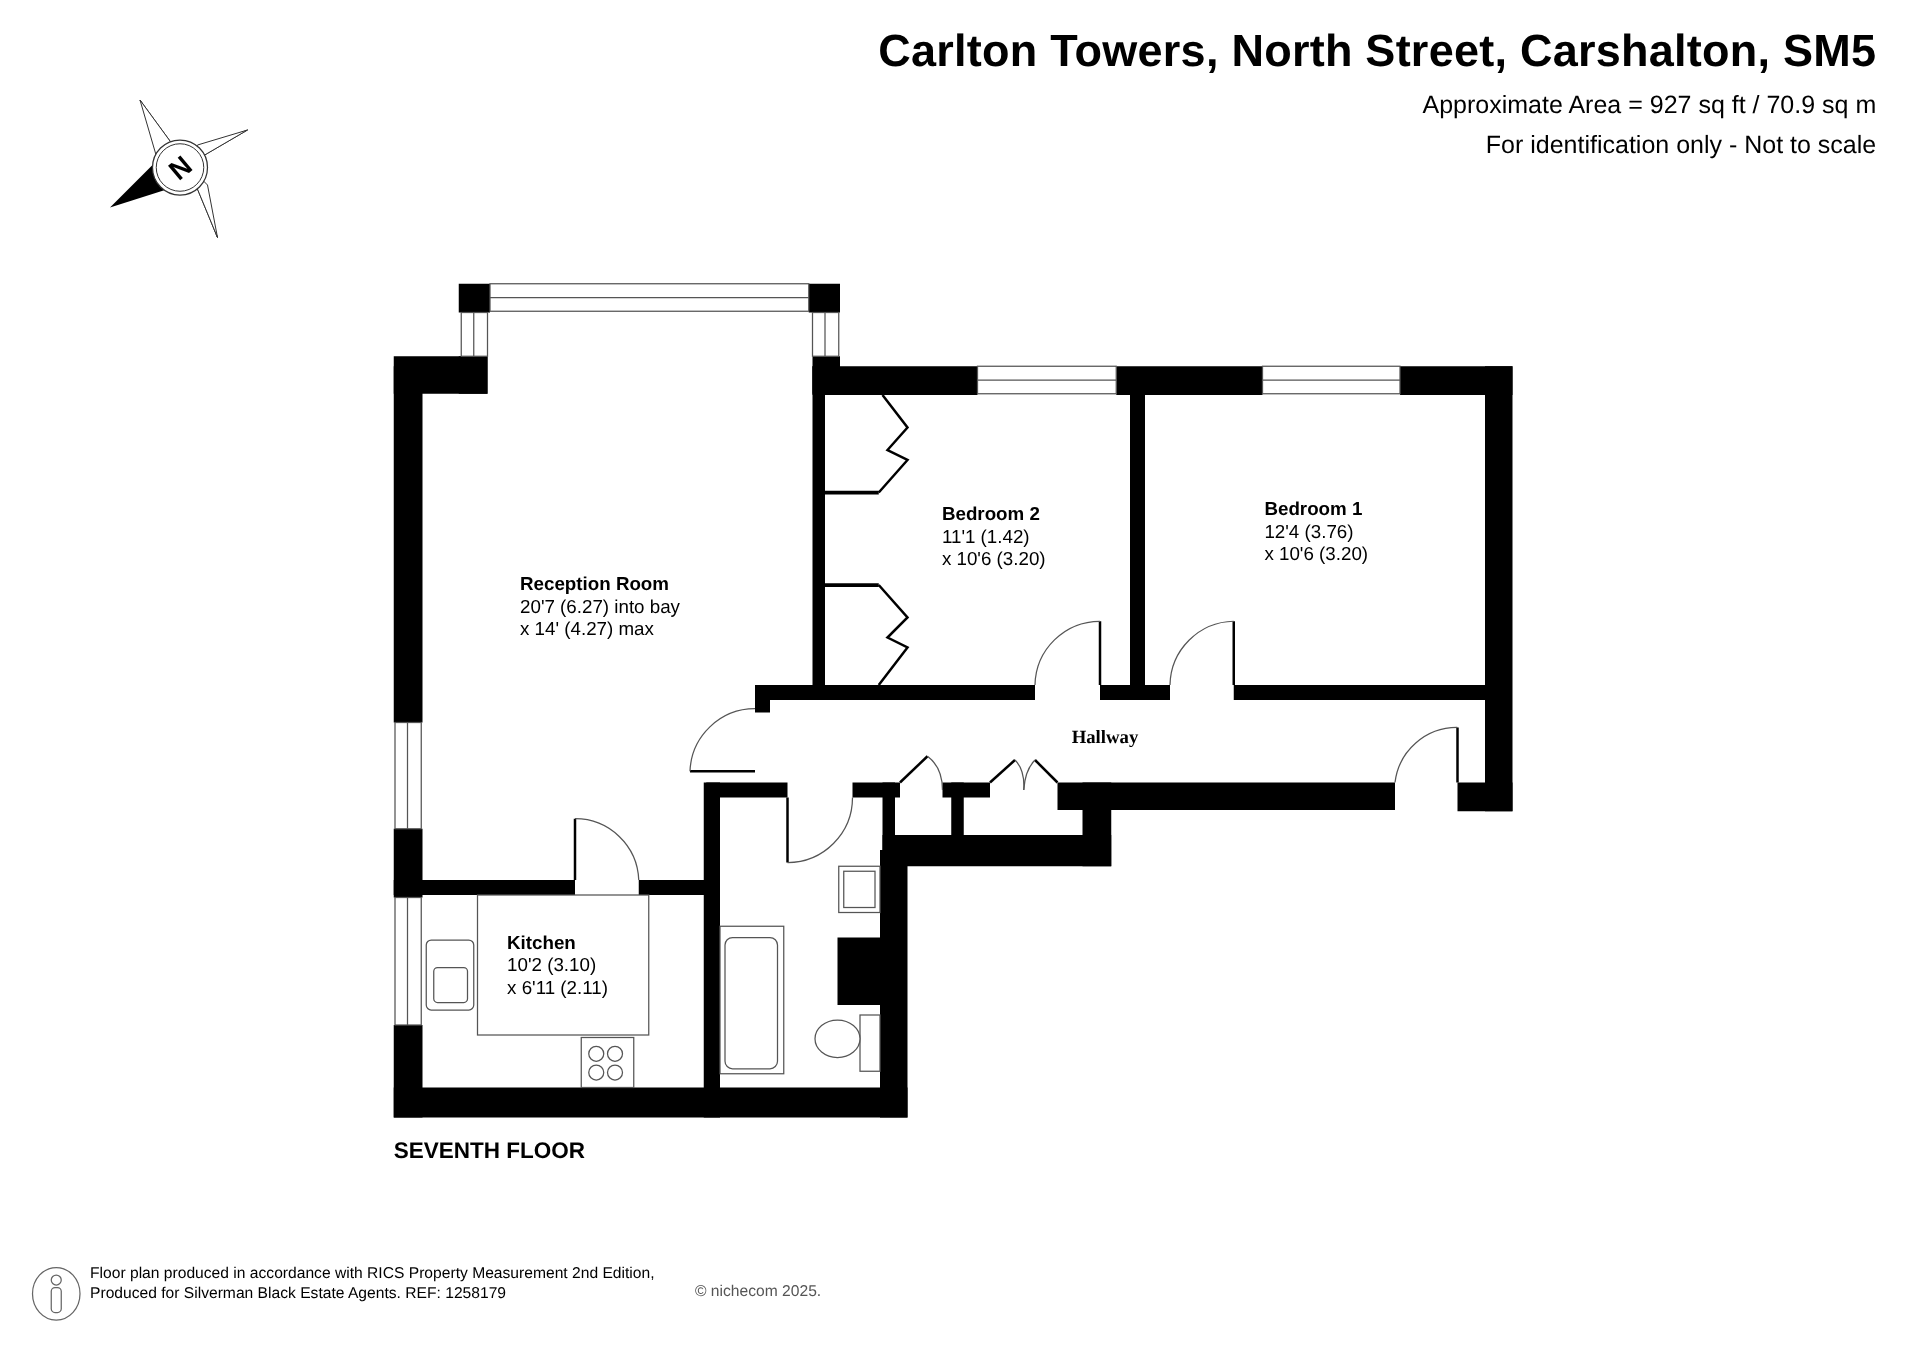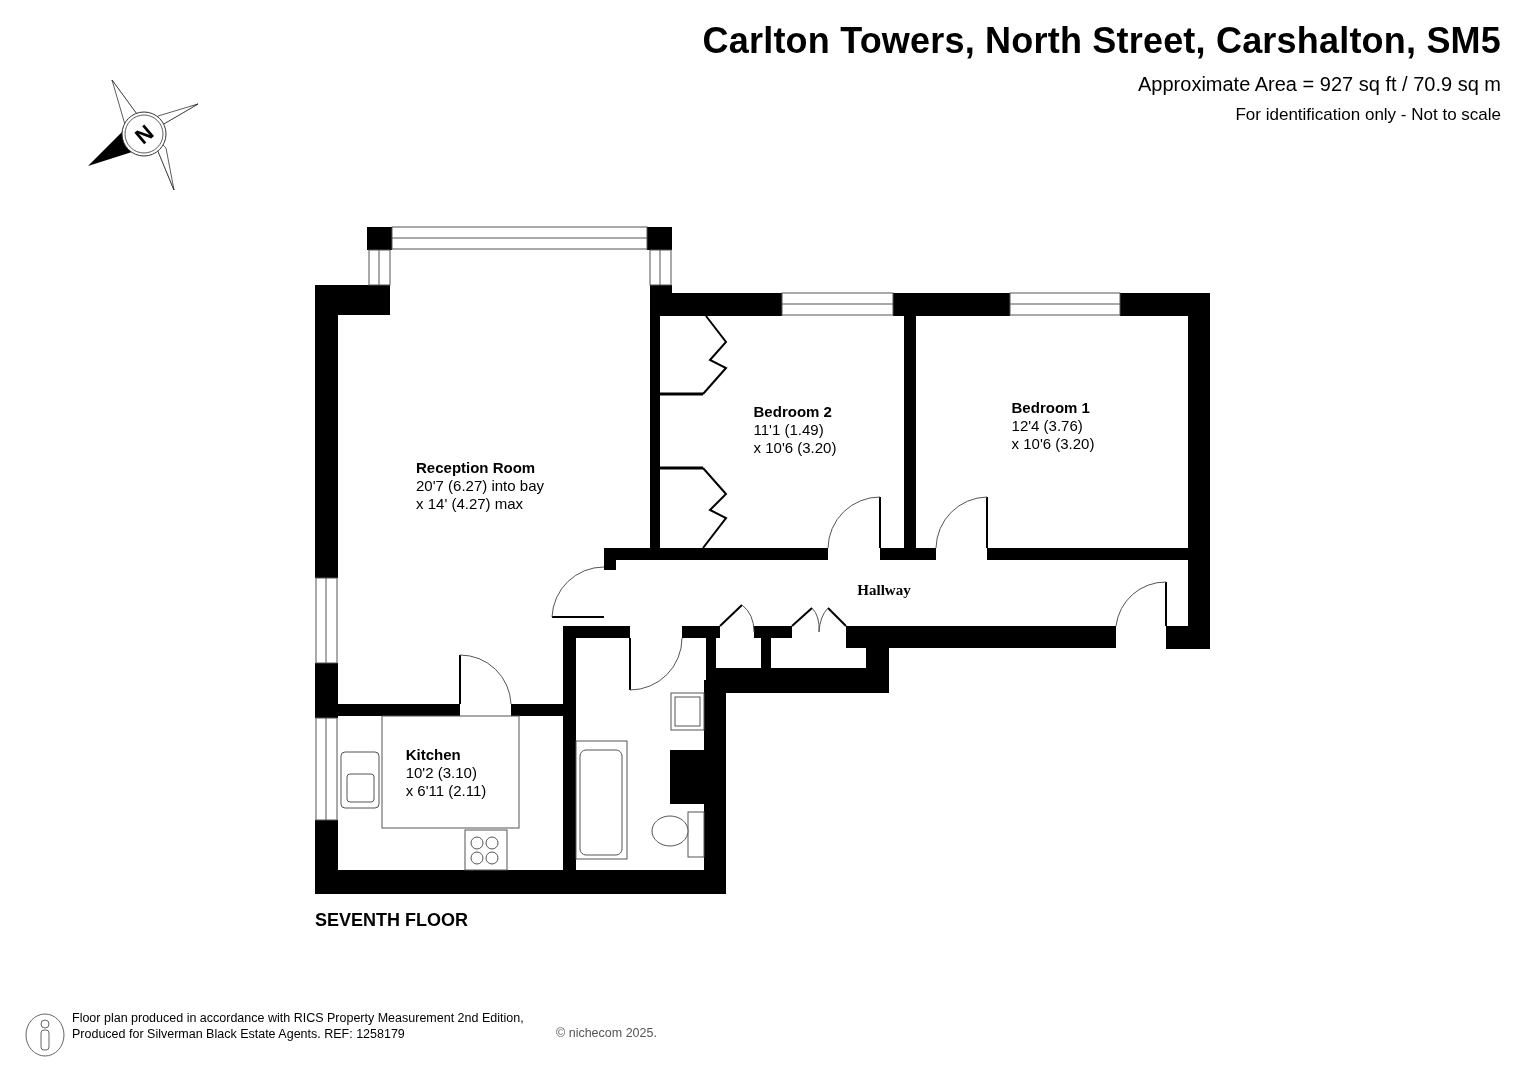--- a/index.html
+++ b/index.html
@@ -1,19 +1,19 @@
 <!DOCTYPE html>
 <html><head>
   <meta charset="utf-8">
   <style>
     html, body { margin: 0; padding: 0; background: #ffffff; }
     body { width: 1527px; height: 1080px; position: relative; overflow: hidden; font-family: "Liberation Sans", sans-serif; color: #000; }
     .title { position: absolute; right: 26px; top: 20px; font-size: 36px; font-weight: bold; letter-spacing: 0.2px; white-space: nowrap; }
     .area { position: absolute; right: 26px; top: 73px; font-size: 20px; white-space: nowrap; }
-    .disclaimer { position: absolute; right: 26px; top: 105px; font-size: 17px; white-space: nowrap; margin-left: 36px; }
+    .disclaimer { position: absolute; right: 26px; top: 105px; font-size: 20px; white-space: nowrap; margin-left: 36px; }
     .floor-label { position: absolute; left: 315px; top: 910px; font-size: 18px; font-weight: bold; white-space: nowrap; }
     .compass { position: absolute; left: 80px; top: 70px; width: 130px; height: 130px; }
     .plan { position: absolute; left: 0; top: 0; width: 1527px; height: 1080px; }
     .room-label { position: absolute; text-align: left; font-size: 15px; line-height: 18px; white-space: nowrap; transform: translateX(-50%); }
     .room-label .name { font-weight: bold; }
     .footer { position: absolute; left: 24px; top: 1010px; height: 50px; }
     .footer-icon { position: absolute; left: 0; top: 2px; width: 42px; height: 46px; }
     .footer-text { position: absolute; left: 48px; top: 0; font-size: 12.5px; line-height: 16px; color: #000000; white-space: nowrap; }
     .footer-copy { position: absolute; left: 532px; top: 16px; font-size: 12.5px; color: #555; white-space: nowrap; }
   </style>
@@ -151,21 +151,21 @@
   </g>
 </svg>
 
 <div class="room-label" style="left:480px; top:459px;">
   <div class="name">Reception Room</div>
   <div>20'7 (6.27) into bay</div>
   <div>x 14' (4.27) max</div>
 </div>
 <div class="room-label" style="left:795px; top:403px;">
   <div class="name">Bedroom 2</div>
-  <div>11'1 (1.49)</div>
+  <div>11'1 (1.42)</div>
   <div>x 10'6 (3.20)</div>
 </div>
 <div class="room-label" style="left:1053px; top:399px;">
   <div class="name">Bedroom 1</div>
   <div>12'4 (3.76)</div>
   <div>x 10'6 (3.20)</div>
 </div>
 <div class="room-label" style="left:884px; top:581px;font-family:Liberation Serif, serif;">
   <div class="name">Hallway</div>
 </div>

